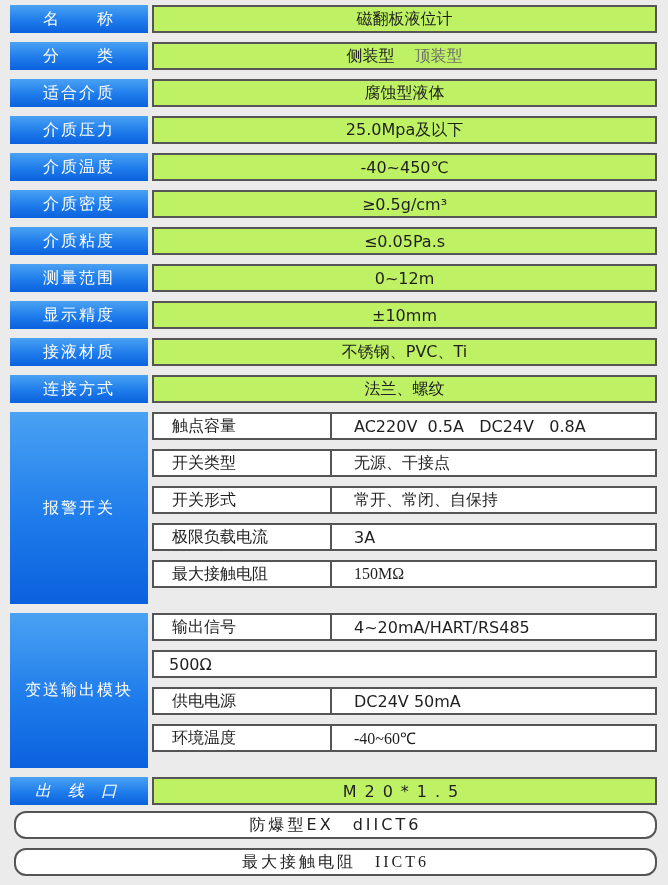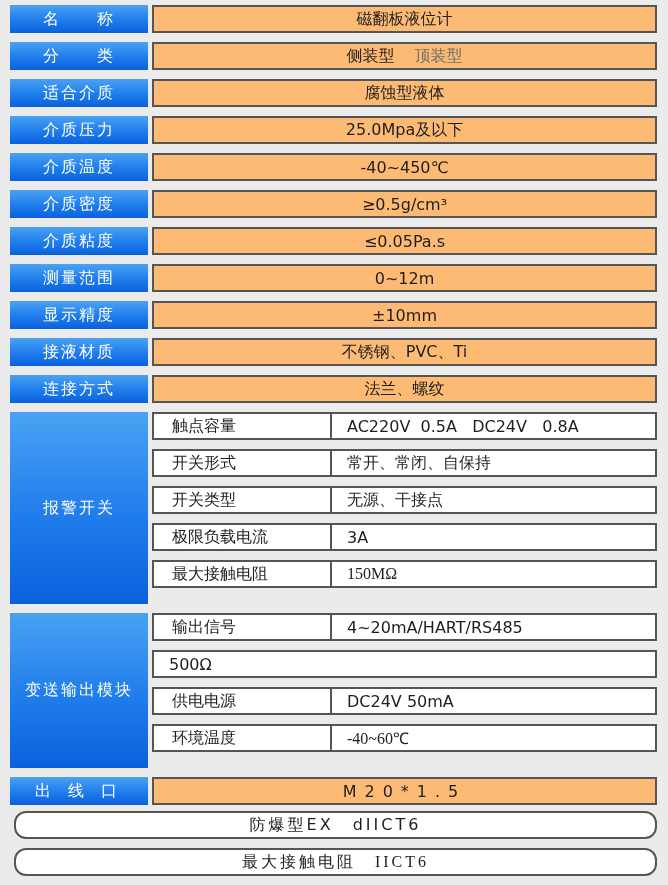--- a/index.html
+++ b/index.html
@@ -30,21 +30,21 @@
     letter-spacing: 2px;
   }
   .label {
     width: 138px;
     flex: 0 0 138px;
     height: 28px;
   }
   .cell {
     flex: 1;
     margin-left: 4px;
-    background: #fdba74;
+    background: #bef264;
     border: 2px solid var(--cell-border, #555555);
     display: flex;
     align-items: center;
     justify-content: center;
     font-size: 16px;
     color: var(--value-text, #1f1f1f);
     white-space: pre;
   }
   .group {
     display: flex;
@@ -62,20 +62,21 @@
   }
   .subrow {
     height: 28px;
     background: #ffffff;
     border: 2px solid var(--cell-border, #555555);
     display: flex;
     align-items: stretch;
     margin-bottom: 9px;
     font-size: 16px;
     color: var(--value-text, #1f1f1f);
+    gap: 7px;
   }
   .subrow:last-child { margin-bottom: 16px; font-family: Liberation Serif, serif; }
   .sub-name {
     width: 178px;
     flex: 0 0 178px;
     border-right: 2px solid var(--cell-border, #555555);
     display: flex;
     align-items: center;
     padding-left: 18px;
   }
@@ -88,21 +89,21 @@
   }
   .subrow.centered {
     justify-content: center;
     align-items: center;
     letter-spacing: 3px;
     white-space: pre;
     border-radius: 12px;
   }
   .v2 { color: var(--value-secondary, #6e6e6e); margin-left: 20px; }
   .ls-wide { letter-spacing: 8px; }
-  .ls-label3 { letter-spacing: 6px; }
+  .ls-label3 { letter-spacing: 6px; font-style: italic; }
 </style>
 </head>
 <body>
 
 <div class="page">
 
   <div class="row">
     <div class="blue label">名　　称</div>
     <div class="cell"><span>磁翻板液位计</span></div>
   </div>
@@ -161,26 +162,26 @@
   </div>
 
   <div class="group">
     <div class="blue group-label">报警开关</div>
     <div class="subrows">
       <div class="subrow">
         <div class="sub-name">触点容量</div>
         <div class="sub-value">AC220V  0.5A   DC24V   0.8A</div>
       </div>
       <div class="subrow">
+        <div class="sub-name">开关类型</div>
+        <div class="sub-value">无源、干接点</div>
+      </div>
+      <div class="subrow">
         <div class="sub-name">开关形式</div>
         <div class="sub-value">常开、常闭、自保持</div>
-      </div>
-      <div class="subrow">
-        <div class="sub-name">开关类型</div>
-        <div class="sub-value">无源、干接点</div>
       </div>
       <div class="subrow">
         <div class="sub-name">极限负载电流</div>
         <div class="sub-value">3A</div>
       </div>
       <div class="subrow">
         <div class="sub-name">最大接触电阻</div>
         <div class="sub-value">150MΩ</div>
       </div>
     </div>

